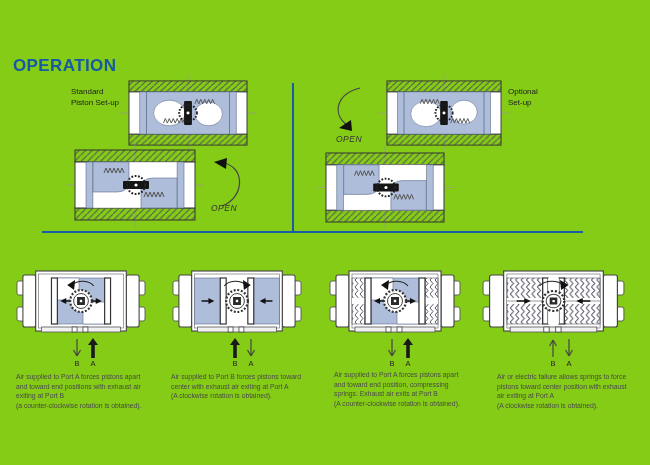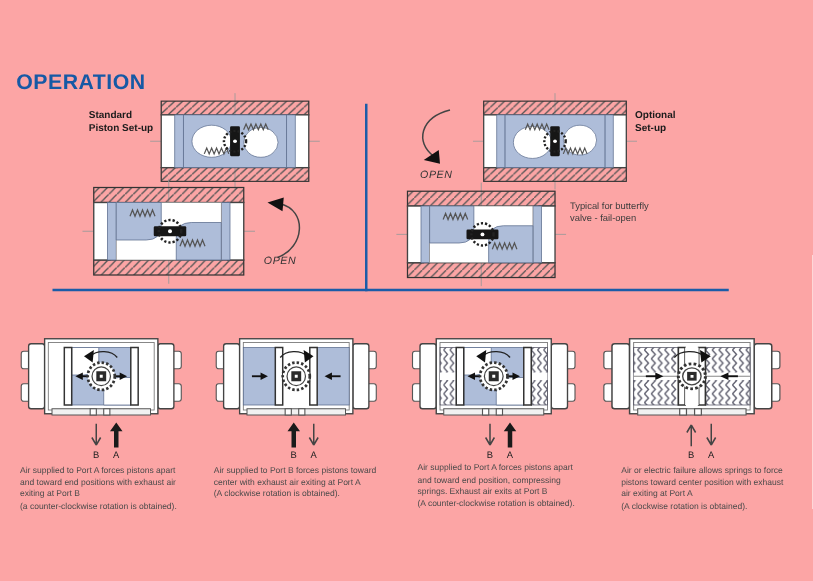--- a/index.html
+++ b/index.html
@@ -1,22 +1,22 @@
 <!DOCTYPE html>
 <html><head>
 <meta charset="utf-8">
 <style>
   html,body{margin:0;padding:0;background:#fff;}
-  #page{position:relative;width:650px;height:465px;background:#fca5a5;overflow:hidden;
+  #page{position:relative;width:650px;height:465px;background:#84cc16;overflow:hidden;
         font-family:"Liberation Sans","DejaVu Sans",sans-serif;color:#222;}
   .abs{position:absolute;}
   .pre{white-space:pre-line;}
   #title{left:13px;top:56px;font-size:17px;font-weight:bold;color:#1659a5;letter-spacing:.4px;}
   .divider{background:#1b5ca8;}
-  .setup-label{font-size:8px;font-weight:bold;color:#1c1c1c;line-height:11px;}
+  .setup-label{font-size:8px;font-weight:normal;color:#1c1c1c;line-height:11px;}
   .open-label{font-size:8.5px;color:#333;letter-spacing:.5px;font-style:italic;}
   .note{font-size:7.5px;color:#3d3d3d;line-height:10px;}
   .section-title{font-size:10px;color:#4d4d4d;text-align:center;width:260px;}
   .caption{font-size:6.8px;color:#4a4a4a;line-height:9.5px;width:152px;}
   .act-block{position:absolute;width:150px;height:100px;}
   .ports{position:absolute;top:72px;display:flex;gap:6px;}
   .port{display:flex;flex-direction:column;align-items:center;width:10px;}
   .port-label{font-size:7.5px;color:#222;margin-top:1px;}
   
   .ln{fill:#fff;stroke:#444;stroke-width:1.1;}
@@ -139,22 +139,20 @@
     <rect x="103" y="13" width="7" height="46" class="blue"></rect>
     <rect x="19" y="13" width="84" height="46" fill="#fff" stroke="#888" stroke-width="0.5"></rect>
     <path d="M19,13 h36 v18 q0,12 -12,12 h-24 z" class="blue"></path>
     <path d="M103,59 h-36 v-18 q0,-12 12,-12 h24 z" class="blue"></path>
     <path d="M30,24 l2,-5 l2,5 l2,-5 l2,5 l2,-5 l2,5 l2,-5 l2,5 l2,-5 l2,5" class="spr"></path>
     <path d="M70,48 l2,-5 l2,5 l2,-5 l2,5 l2,-5 l2,5 l2,-5 l2,5 l2,-5 l2,5" class="spr"></path>
     <rect x="49" y="32" width="26" height="8" rx="1" fill="#161616"></rect>
     <circle cx="62" cy="36" r="9" fill="none" stroke="#222" stroke-width="2" stroke-dasharray="1.8 1.6"></circle>
     <circle cx="62" cy="36" r="1.6" fill="#fff"></circle>
   </svg>
-  <div class="abs note pre" style="left:456px;top:160px;">Typical for butterfly
-valve - fail-open</div>
 
 
   <div class="act-block" style="left:16px;top:266px;">
     <svg width="130" height="70" viewBox="0 0 132 70" preserveAspectRatio="none">
       <rect x="1" y="15" width="10" height="14" rx="2" class="ln2"></rect>
         <rect x="1" y="41" width="10" height="14" rx="2" class="ln2"></rect>
       <rect x="121" y="15" width="10" height="14" rx="2" class="ln2"></rect>
         <rect x="121" y="41" width="10" height="14" rx="2" class="ln2"></rect>
       <rect x="7" y="9" width="13" height="52" rx="2" class="ln"></rect>
         <rect x="112" y="9" width="13" height="52" rx="2" class="ln"></rect>

